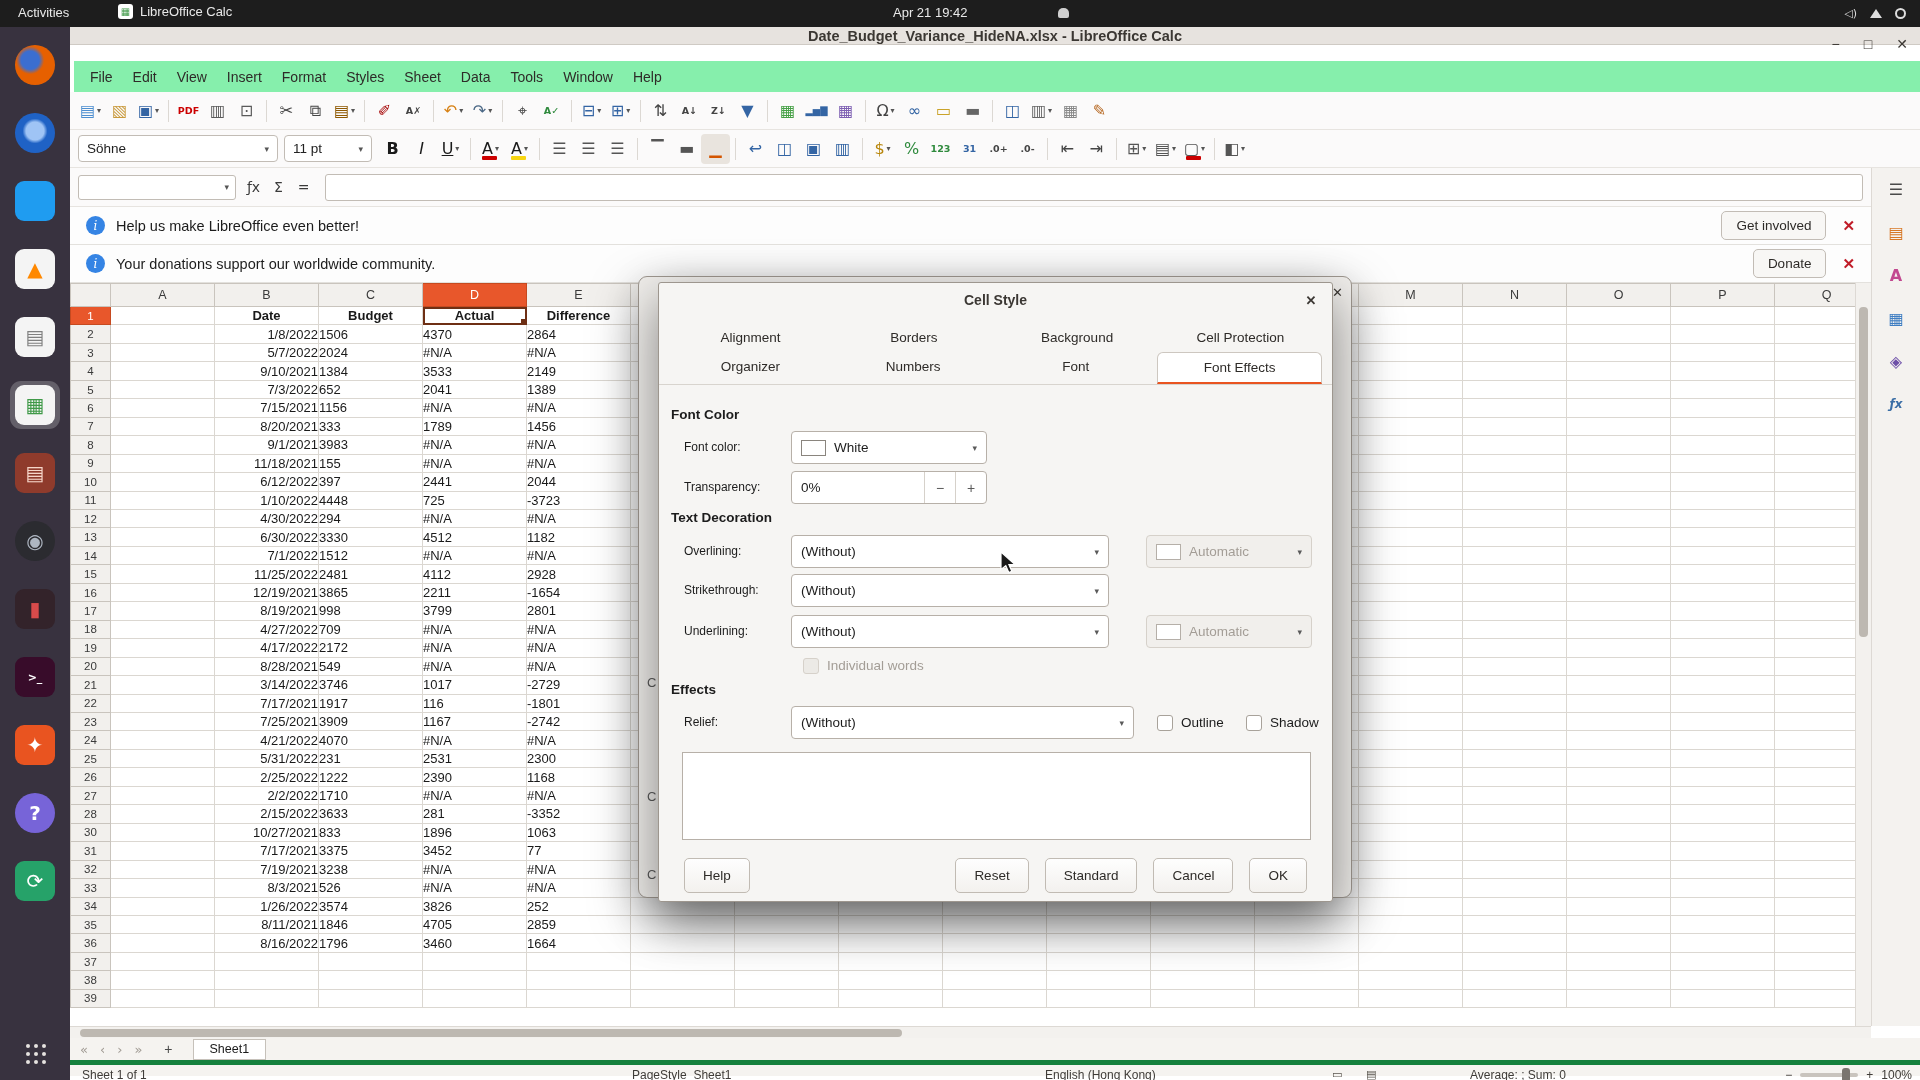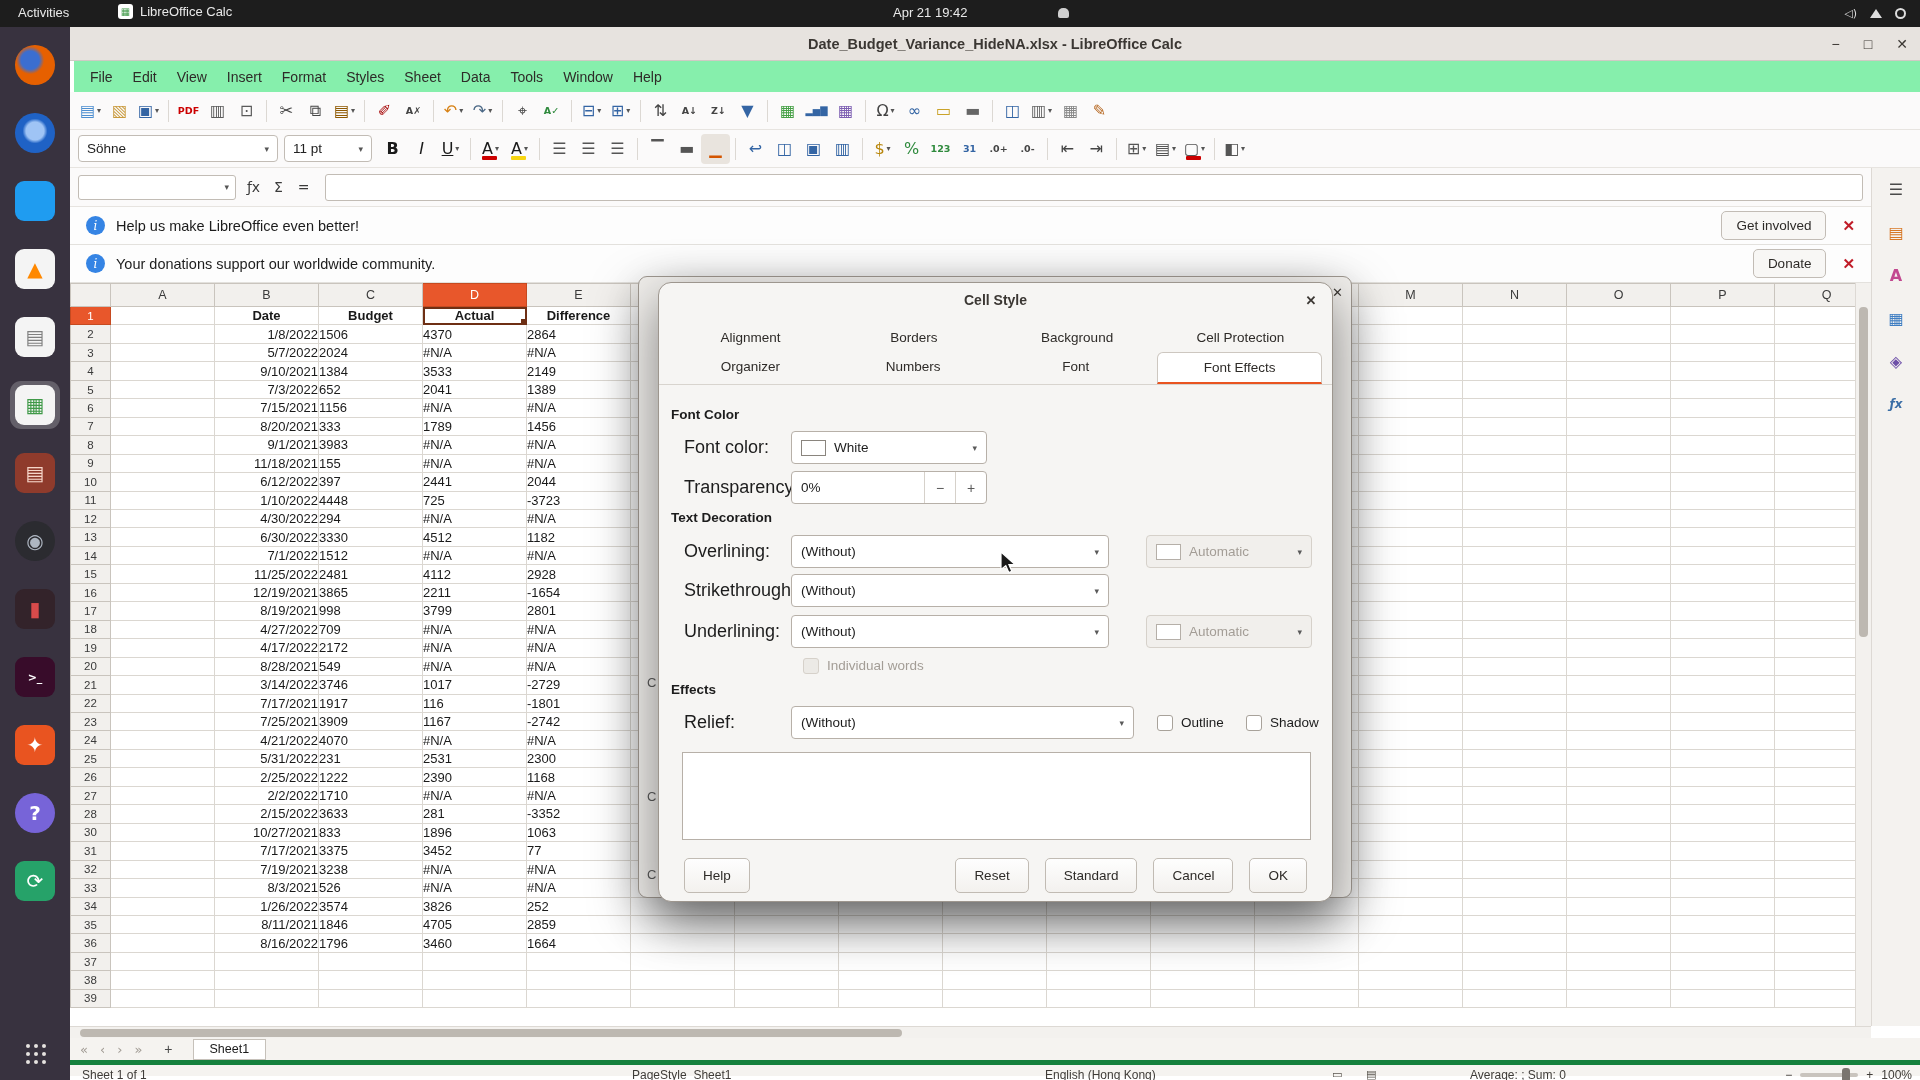--- a/index.html
+++ b/index.html
@@ -25,21 +25,21 @@
   .di{width:40px;height:40px;display:flex;align-items:center;justify-content:center;font-family:"DejaVu Sans",sans-serif}
   .di.circle{border-radius:50%}
   .di.square{border-radius:9px}
   .dg{font-size:20px;line-height:1}
   .dg.small{font-size:11px;font-weight:bold;letter-spacing:0}
   #dock-grid{position:absolute;bottom:16px;left:26px}
   .dots{width:4px;height:4px;border-radius:50%;background:#e6e3e0;box-shadow:8px 0 0 #e6e3e0,16px 0 0 #e6e3e0,0 8px 0 #e6e3e0,8px 8px 0 #e6e3e0,16px 8px 0 #e6e3e0,0 16px 0 #e6e3e0,8px 16px 0 #e6e3e0,16px 16px 0 #e6e3e0;margin-bottom:16px}
 
   
   #window{position:absolute;left:70px;top:27px;width:1850px;height:1053px;background:#fff}
-  #titlebar{position:absolute;left:0;top:0;width:100%;height:34px;background:#e7e3df;border-bottom:1px solid #cfcac4;display:flex;align-items:center;justify-content:center;font-size:14.5px;font-weight:bold;color:#3b3733;box-sizing:border-box}
+  #titlebar{position:absolute;left:0;top:0;width:100%;height:18px;background:#e7e3df;border-bottom:1px solid #cfcac4;display:flex;align-items:center;justify-content:center;font-size:14.5px;font-weight:bold;color:#3b3733;box-sizing:border-box}
   #win-controls{position:absolute;right:12px;top:0;height:34px;display:flex;align-items:center;gap:24px;font-size:14px;font-weight:normal;color:#3b3733}
   #menubar{position:absolute;left:4px;top:34px;width:100%;height:31px;background:#86efac;display:flex;align-items:center;padding-left:6px;font-size:14px;color:#2e2b28;box-sizing:border-box}
   .menu-item{padding:4px 10px;border-radius:4px}
 
   
   #toolbar1,#toolbar2{position:absolute;left:0;width:100%;background:#fbfafa;border-bottom:1px solid #e7e4e0;display:flex;align-items:center;box-sizing:border-box}
   #toolbar1{top:65px;height:38px;padding-left:6px}
   #toolbar2{top:103px;height:38px;padding-left:8px;gap:6px}
   .iconrow{display:flex;align-items:center}
   .tb-icon{min-width:27px;height:30px;display:flex;align-items:center;justify-content:center;position:relative;border-radius:4px;padding:0 1px}
@@ -104,29 +104,29 @@
   .sb{position:absolute;top:3px;white-space:nowrap}
   .sb-icon{font-family:"DejaVu Sans",sans-serif;font-size:11px;color:#5a564f}
   #zoomgrp{position:absolute;right:8px;top:0;height:20px;display:flex;align-items:center;gap:8px}
   #zoomtrack{position:relative;width:58px;height:4px;background:#c9c4be;border-radius:2px}
   #zoomthumb{position:absolute;left:42px;top:-5px;width:8px;height:14px;background:#7a756f;border-radius:3px}
 
   
   .bdlg{position:absolute;left:638px;top:276px;width:712px;height:620px;background:#efedea;border:1px solid #9d968e;border-radius:9px;box-shadow:0 18px 50px rgba(0,0,0,.35);z-index:40}
   .bfrag{position:absolute;font-size:13px;color:#5a5a5a}
   .bclose{position:absolute;right:8px;top:8px;font-size:13px;color:#3b3733}
-  .dlg{position:absolute;left:658px;top:282px;width:675px;height:620px;background:#f6f5f3;border:1px solid #9d968e;border-radius:13px;box-shadow:0 18px 50px rgba(0,0,0,.45);z-index:50;box-sizing:border-box}
+  .dlg{position:absolute;left:658px;top:282px;width:675px;height:620px;background:#f6f5f3;border:1px solid #9d968e;border-radius:3px;box-shadow:0 18px 50px rgba(0,0,0,.45);z-index:50;box-sizing:border-box}
   .dlg-titlebar{height:34px;display:flex;align-items:center;justify-content:center;font-size:14px;font-weight:bold;color:#3b3733;position:relative}
   .dlg-close{position:absolute;right:12px;top:8px;width:18px;height:18px;display:flex;align-items:center;justify-content:center;font-size:13px;color:#3b3733}
   .dlg-tabs{padding:6px 10px 0;border-bottom:1px solid #d8d4ce}
   .dlg-tabrow{display:flex}
   .dtab{flex:1;text-align:center;padding:7px 0;font-size:13.5px;color:#2e2b28;border-radius:6px 6px 0 0;box-sizing:border-box}
   .dtab.active{background:#fff;border:1px solid #cdc7c0;border-bottom:2px solid #e95420}
   .dh{position:absolute;font-size:13.5px;font-weight:bold;color:#1c1c1c}
-  .dl{position:absolute;font-size:18px;color:#1c1c1c;height:33px;line-height:33px}
+  .dl{position:absolute;font-size:12px;color:#1c1c1c;height:33px;line-height:33px}
   .combo{position:absolute;height:33px;border:1px solid #b7b0a8;border-radius:4px;background:#fff;display:flex;align-items:center;padding:0 9px;font-size:13.5px;color:#1c1c1c;box-sizing:border-box}
   .combo .chev{margin-left:auto;font-size:9px;color:#5a5a5a;font-family:"DejaVu Sans",sans-serif;padding-left:6px}
   .combo.disabled{background:#f1efec;border-color:#d6d1ca;color:#a39d96}
   .swatch{width:23px;height:14px;background:#fff;border:1px solid #8a857e;margin-right:8px;flex:0 0 auto}
   .combo.disabled .swatch{border-color:#b5afa8}
   .spin{padding-right:0}
   .sbtn{width:30px;height:100%;border-left:1px solid #d6d1ca;display:flex;align-items:center;justify-content:center;color:#5a5a5a;font-size:14px}
   .spinval{flex:1}
   .chkgrp{position:absolute;display:flex;align-items:center;gap:8px;font-size:13.5px;color:#1c1c1c;height:17px}
   .chk{width:16px;height:16px;border:1px solid #a8a29a;border-radius:3px;background:#fff;box-sizing:border-box;flex:0 0 auto}

